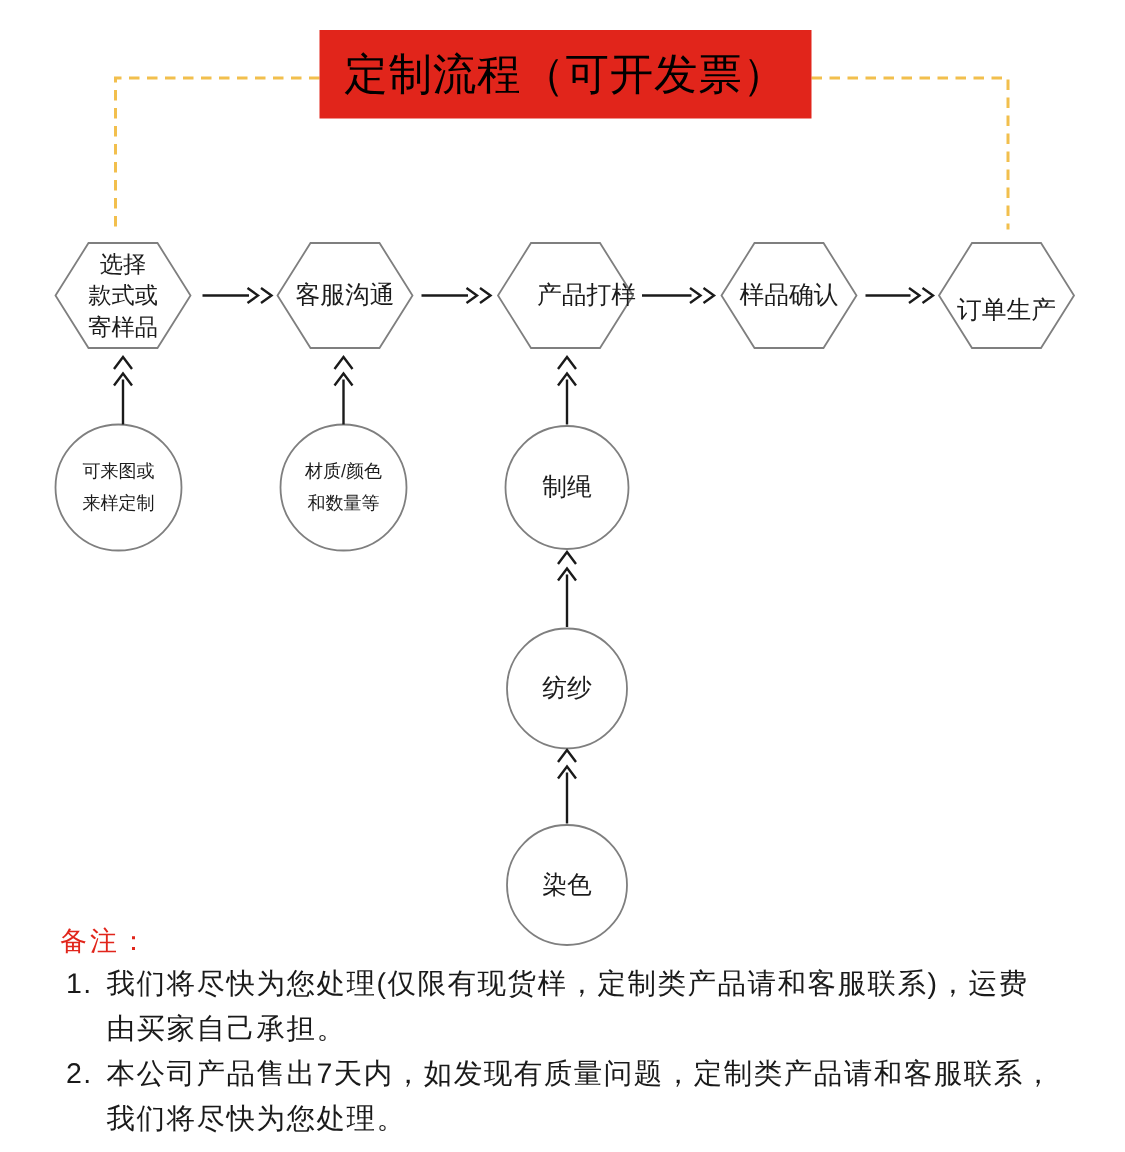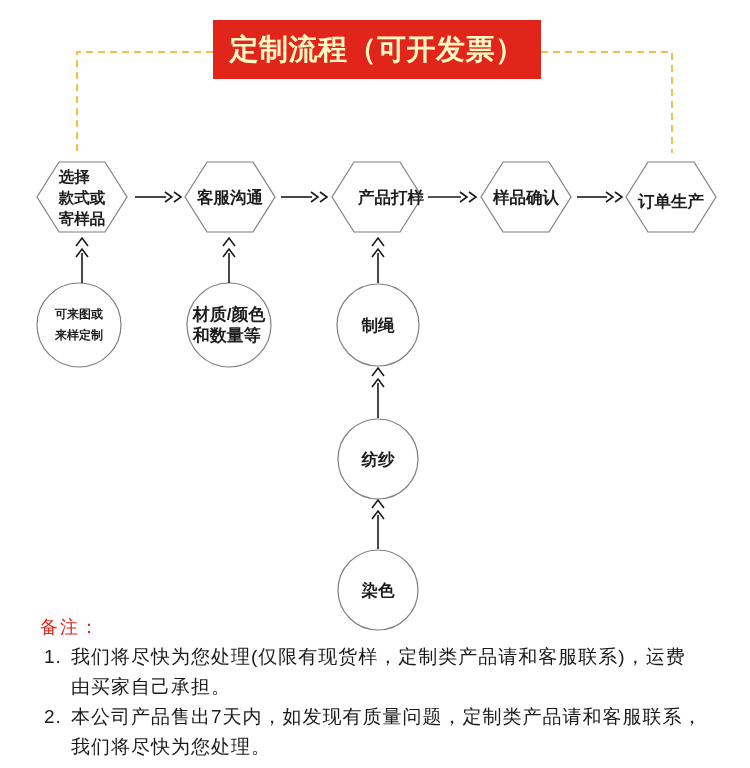--- a/index.html
+++ b/index.html
@@ -5,31 +5,31 @@
   html,body{margin:0;padding:0;background:#ffffff;}
   .page{
     position:relative;
     width:750px;height:768px;
     background:#ffffff;
     font-family:"Liberation Sans","DejaVu Sans",sans-serif;
     overflow:hidden;
   }
   .banner{
     position:absolute;left:213px;top:20px;width:328px;height:59px;
-    background:#e1251b;color:#fef9c3;
+    background:#e1251b;color:#000000;
     display:flex;align-items:center;justify-content:center;
-    font-size:29px;font-weight:bold;letter-spacing:0.5px;
+    font-size:29px;font-weight:normal;letter-spacing:0.5px;
     z-index:3;
   }
   .diagram-svg{position:absolute;left:0;top:0;z-index:1;}
   .node-label{
     position:absolute;z-index:2;
     display:flex;align-items:center;justify-content:center;
-    white-space:pre-line;
-    font-weight:bold;color:#1c1c1c;
+    text-align:center;white-space:pre-line;
+    font-weight:normal;color:#1c1c1c;
     font-size:16.5px;line-height:21px;
   }
   .hex-label{width:90px;height:70px;}
   .circle-label{width:84px;height:84px;}
   .remark-label{
     position:absolute;left:40px;top:615px;z-index:2;
     color:#e1251b;font-size:18px;font-weight:normal;letter-spacing:2px;
   }
   .notes{
     position:absolute;left:44px;top:642px;width:686px;z-index:2;
@@ -121,25 +121,25 @@
       </g>
     </g>
   </svg>
 
   <div class="node-label hex-label" style="left:37px;top:162px;font-size:15.5px;">选择
 款式或
 寄样品</div>
   <div class="node-label hex-label" style="left:185px;top:162px;">客服沟通</div>
   <div class="node-label hex-label" style="left:346px;top:162px;">产品打样</div>
   <div class="node-label hex-label" style="left:481px;top:162px;">样品确认</div>
-  <div class="node-label hex-label" style="left:626px;top:166px;">订单生产</div>
+  <div class="node-label hex-label" style="left:626px;top:172px;">订单生产</div>
 
   <div class="node-label circle-label" style="left:37px;top:283px;font-size:12px;">可来图或
 来样定制</div>
-  <div class="node-label circle-label" style="left:187px;top:283px;font-size:17px;">材质/颜色
+  <div class="node-label circle-label" style="left:187px;top:283px;font-size:12px;">材质/颜色
 和数量等</div>
   <div class="node-label circle-label" style="left:336px;top:283px;">制绳</div>
   <div class="node-label circle-label" style="left:336px;top:417px;">纺纱</div>
   <div class="node-label circle-label" style="left:336px;top:548px;">染色</div>
 
   <div class="remark-label">备注：</div>
 
   <div class="notes">
     <div class="note">
       <span class="note-num">1.</span>

